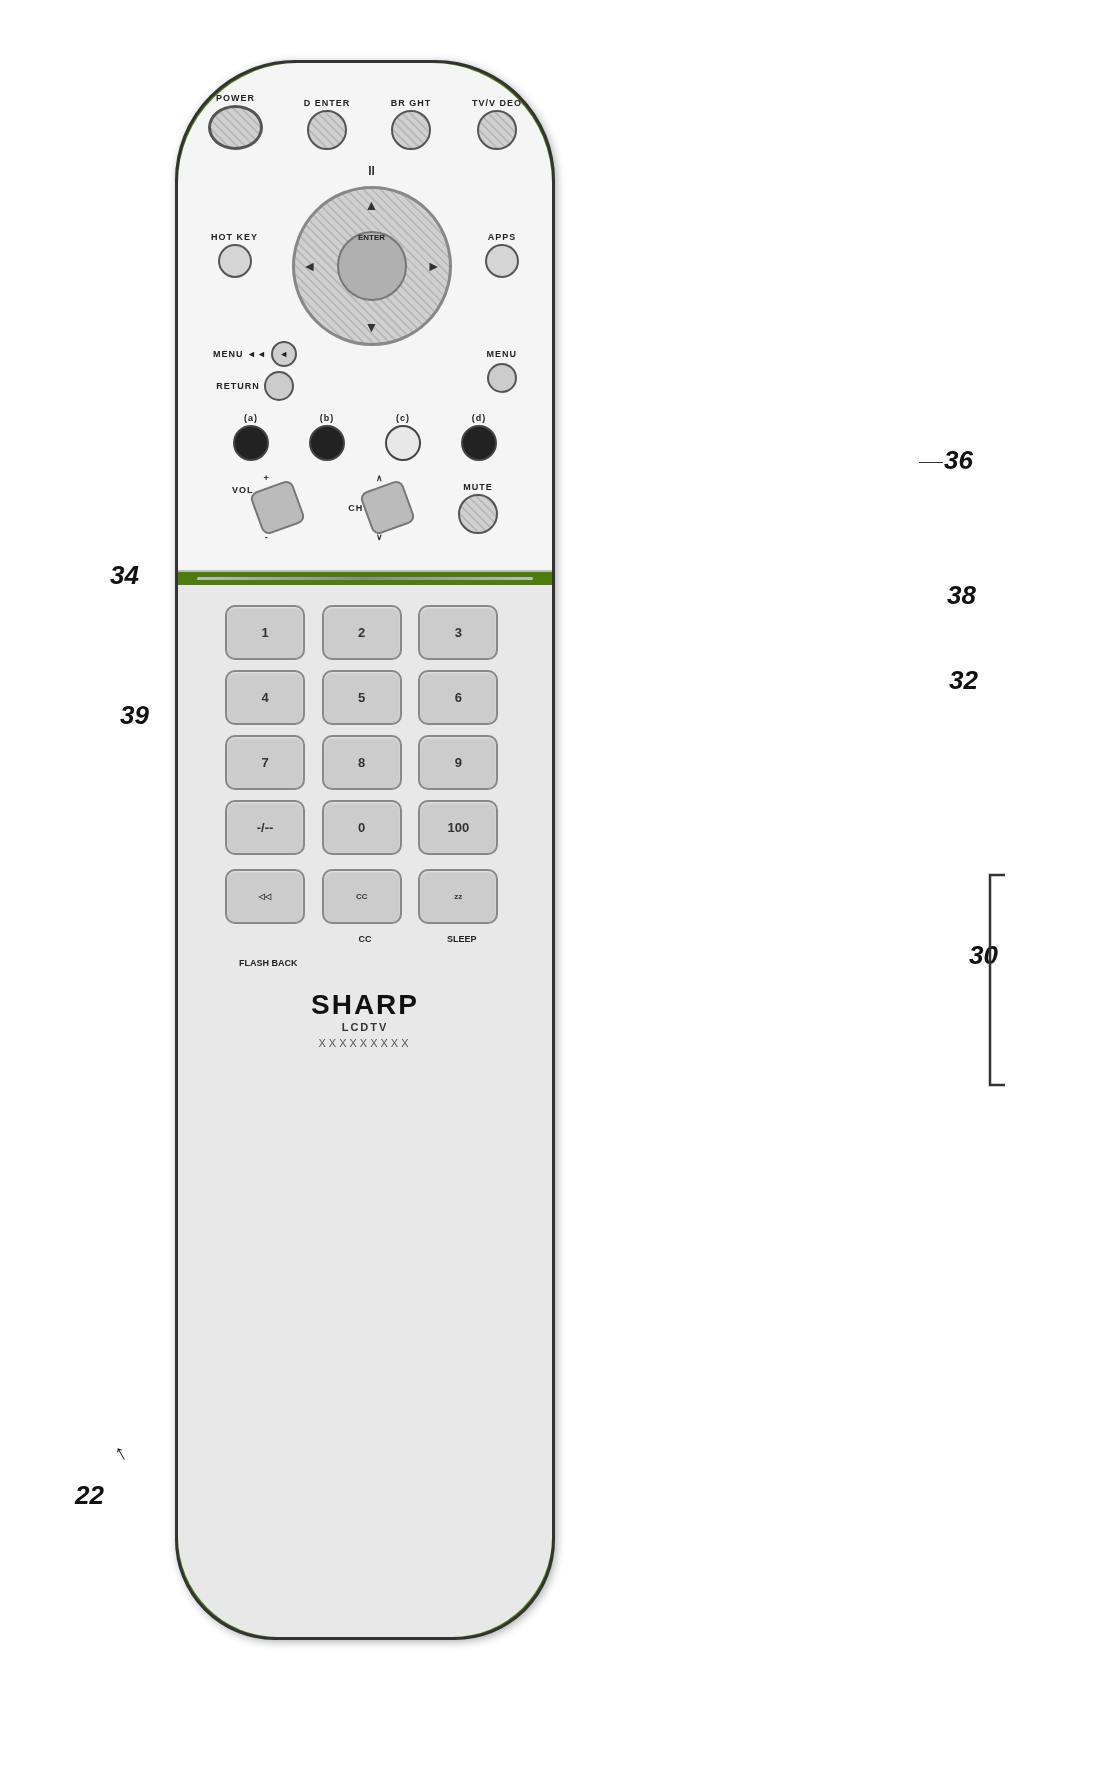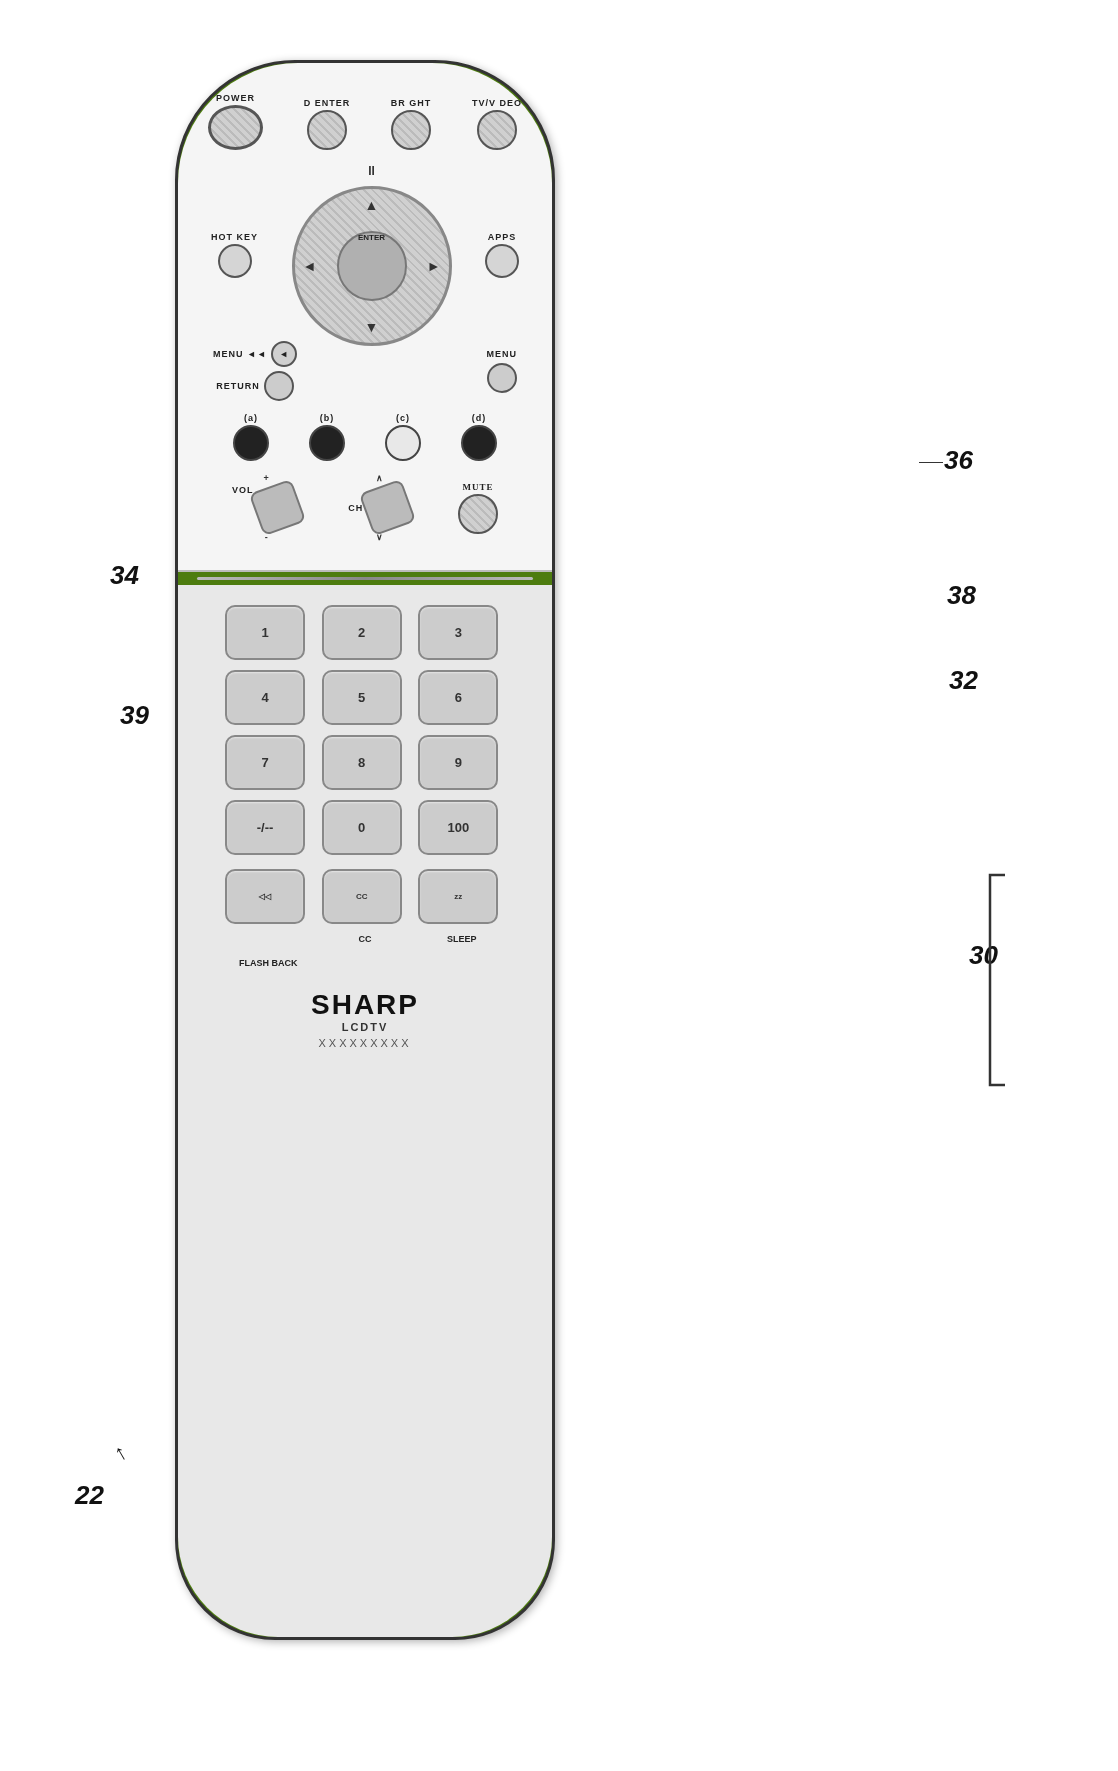--- a/index.html
+++ b/index.html
@@ -290,21 +290,20 @@
       align-items: center;
       gap: 4px;
     }
 
     
     .mute-area {
       display: flex;
       flex-direction: column;
       align-items: center;
       gap: 2px;
-      font-family: Liberation Serif, serif;
     }
 
     
     .textured {
       background: repeating-linear-gradient(
         45deg,
         #bbb,
         #bbb 2px,
         #d0d0d0 2px,
         #d0d0d0 6px

